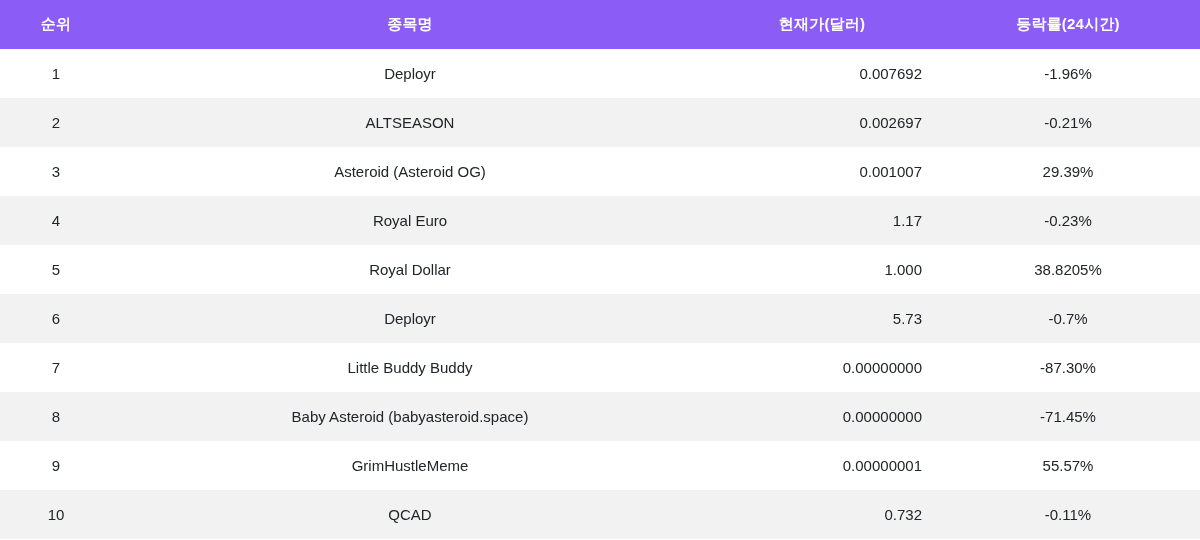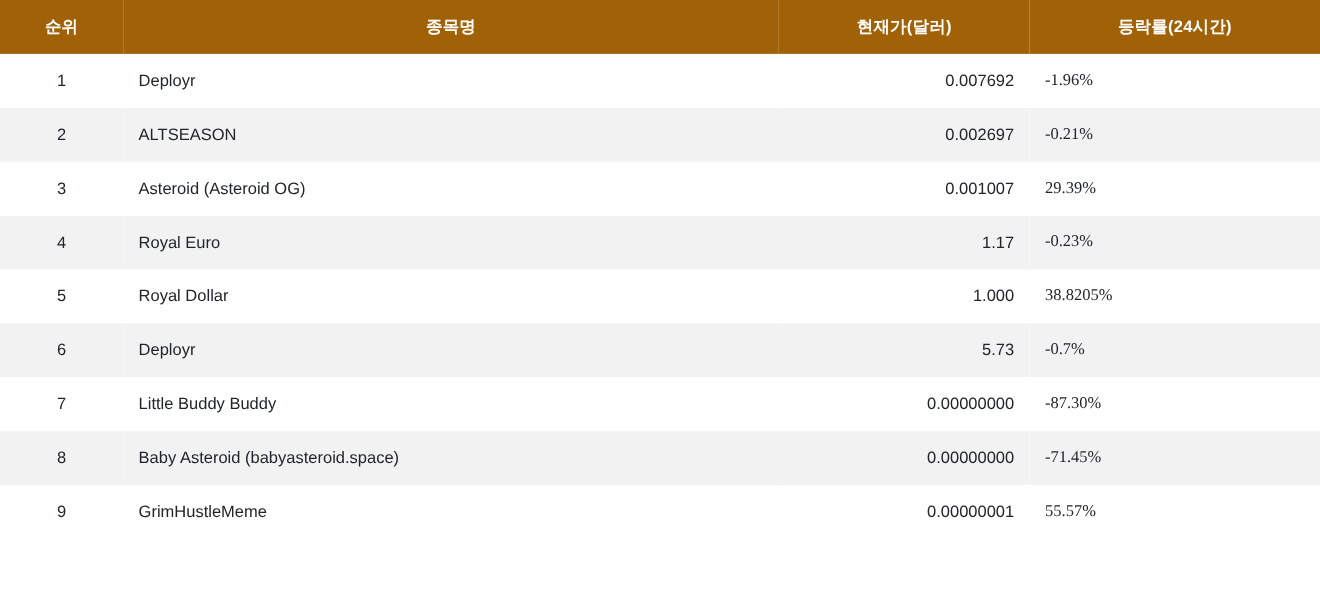--- a/index.html
+++ b/index.html
@@ -17,21 +17,21 @@
   .table-wrap {
     width: 1200px;
   }
   table.crypto-table {
     width: 1200px;
     border-collapse: collapse;
     table-layout: fixed;
     font-size: 15px;
   }
   table.crypto-table thead th {
-    background: #a16207;
+    background: #8b5cf6;
     color: #ffffff;
     font-size: 15px;
     font-weight: bold;
     height: 49px;
     padding: 0 14px;
     text-align: center;
     vertical-align: middle;
     border: none;
     letter-spacing: 0.2px;
   }
@@ -51,31 +51,30 @@
     overflow: hidden;
     text-overflow: ellipsis;
   }
   tbody tr.row-odd  td { background: #ffffff; }
   tbody tr.row-even td { background: #f2f2f2; }
 
   td.cell-rank {
     text-align: center;
   }
   td.cell-name {
-    text-align: left;
+    text-align: center;
     padding-left: 18px;
   }
   td.cell-price {
     text-align: right;
     padding-left: 16px;
   }
   td.cell-change {
-    text-align: left;
+    text-align: center;
     padding-left: 16px;
-    font-family: Liberation Serif, serif;
   }
 </style>
 </head>
 <body>
 
 <div class="table-wrap">
   <table class="crypto-table">
     <colgroup>
       <col class="col-rank">
       <col class="col-name">
@@ -138,15 +137,21 @@
         <td class="cell-name">Baby Asteroid (babyasteroid.space)</td>
         <td class="cell-price">0.00000000</td>
         <td class="cell-change">-71.45%</td>
       </tr>
       <tr class="row-odd">
         <td class="cell-rank">9</td>
         <td class="cell-name">GrimHustleMeme</td>
         <td class="cell-price">0.00000001</td>
         <td class="cell-change">55.57%</td>
       </tr>
+      <tr class="row-even">
+        <td class="cell-rank">10</td>
+        <td class="cell-name">QCAD</td>
+        <td class="cell-price">0.732</td>
+        <td class="cell-change">-0.11%</td>
+      </tr>
     </tbody>
   </table>
 </div>
 
 </body></html>

